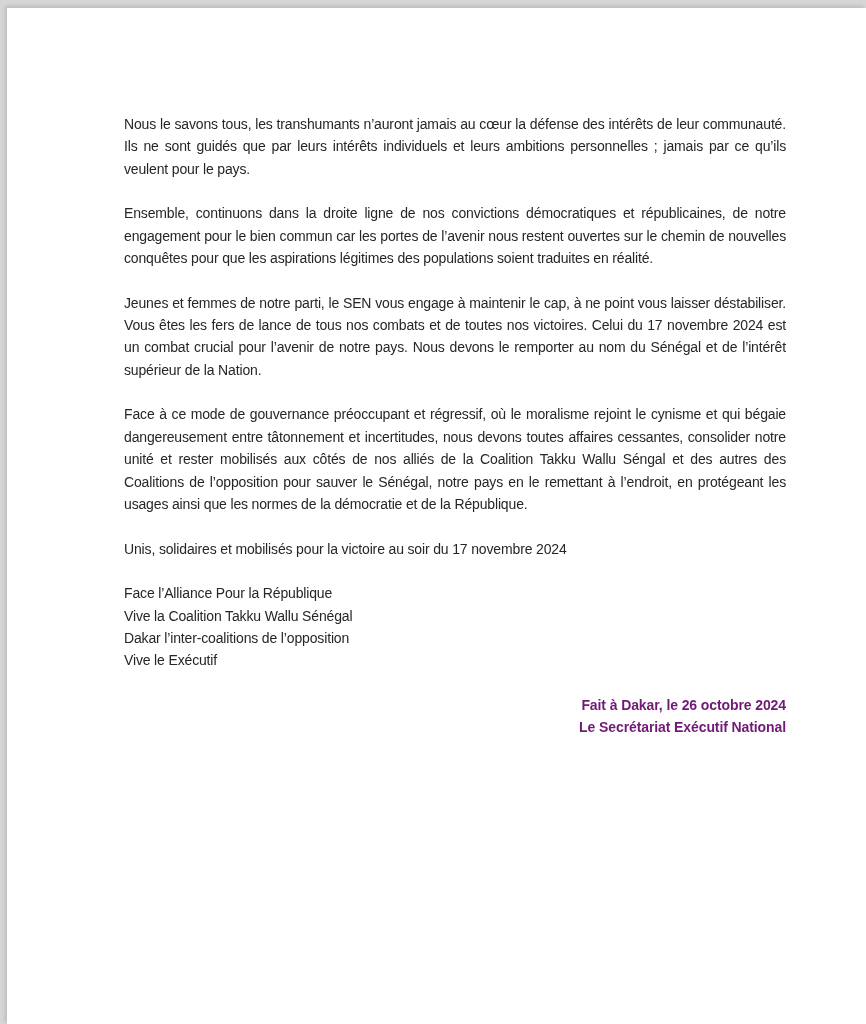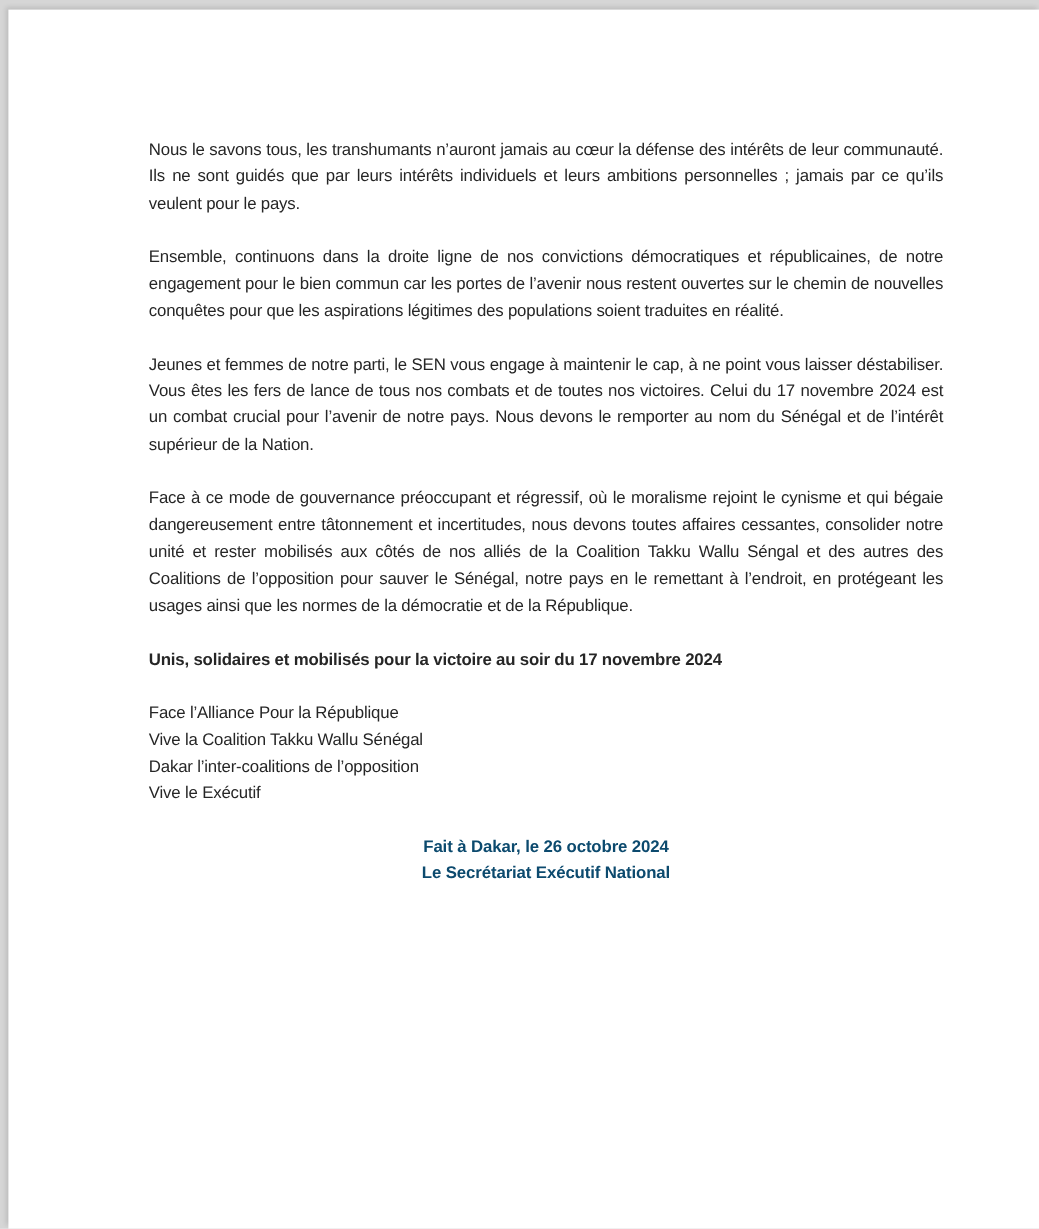--- a/index.html
+++ b/index.html
@@ -35,35 +35,34 @@
   }
   .para {
     margin: 0 0 22.35px 0;
     text-align: justify;
     text-align-last: left;
     letter-spacing: -0.15px;
     word-spacing: 0px;
   }
   .para.last-line-only {
     text-align: center;
-    font-weight: bold;
   }
   .vive-list {
     margin: 0 0 22.35px 0;
     padding: 0;
     list-style: none;
   }
   .vive-list li {
     margin: 0;
     letter-spacing: -0.15px;
   }
   .signature {
-    text-align: center;
+    text-align: right;
     font-weight: bold;
-    color: #0c4a6e;
+    color: #701a75;
     letter-spacing: -0.1px;
   }
   .signature div {
     margin: 0;
   }
 </style>
 </head>
 <body>
 
 <div class="page">

